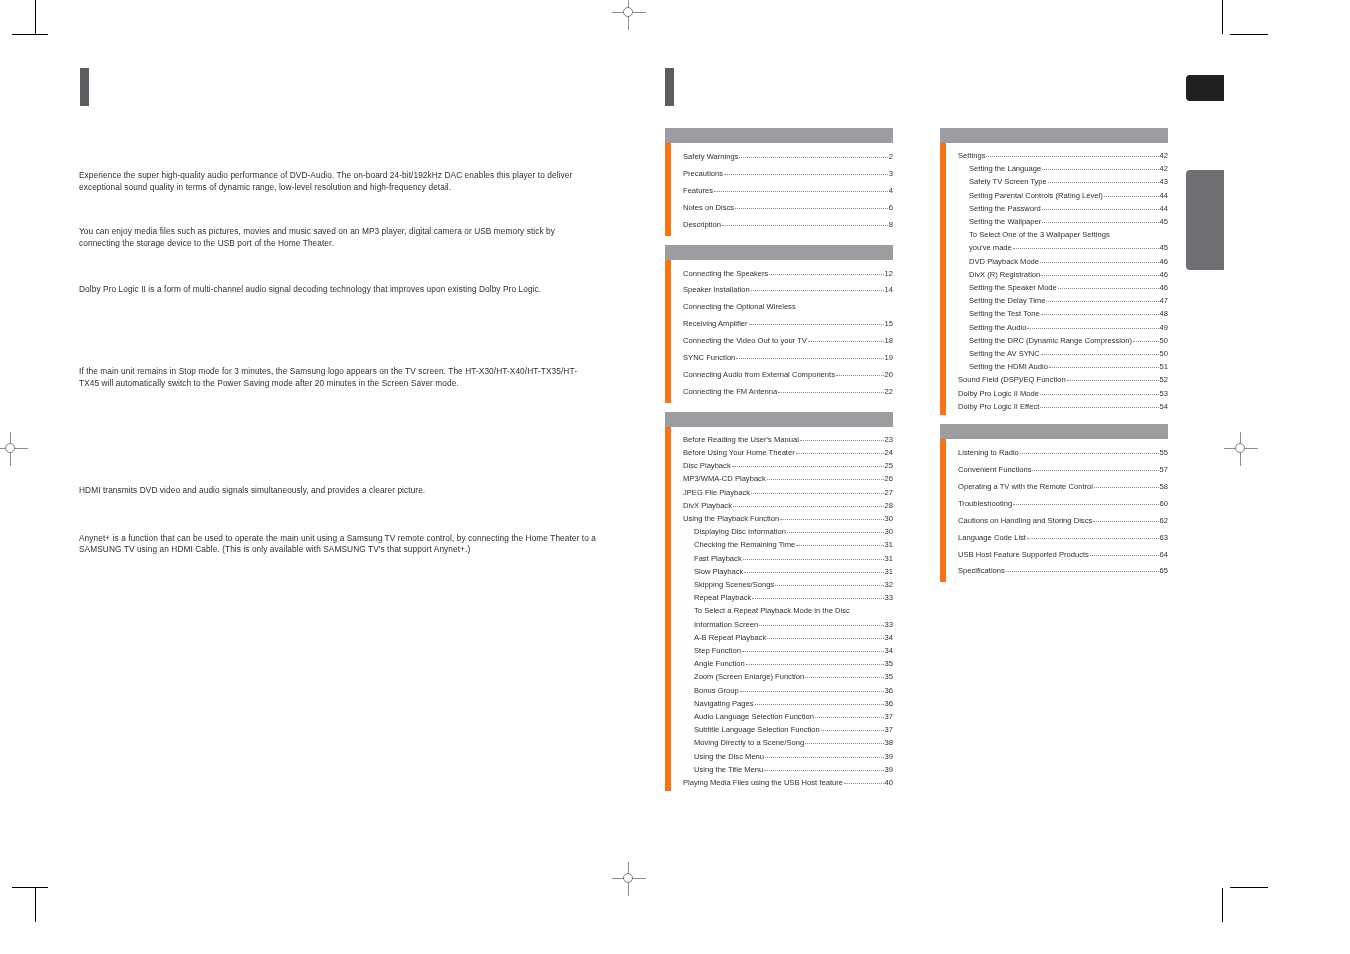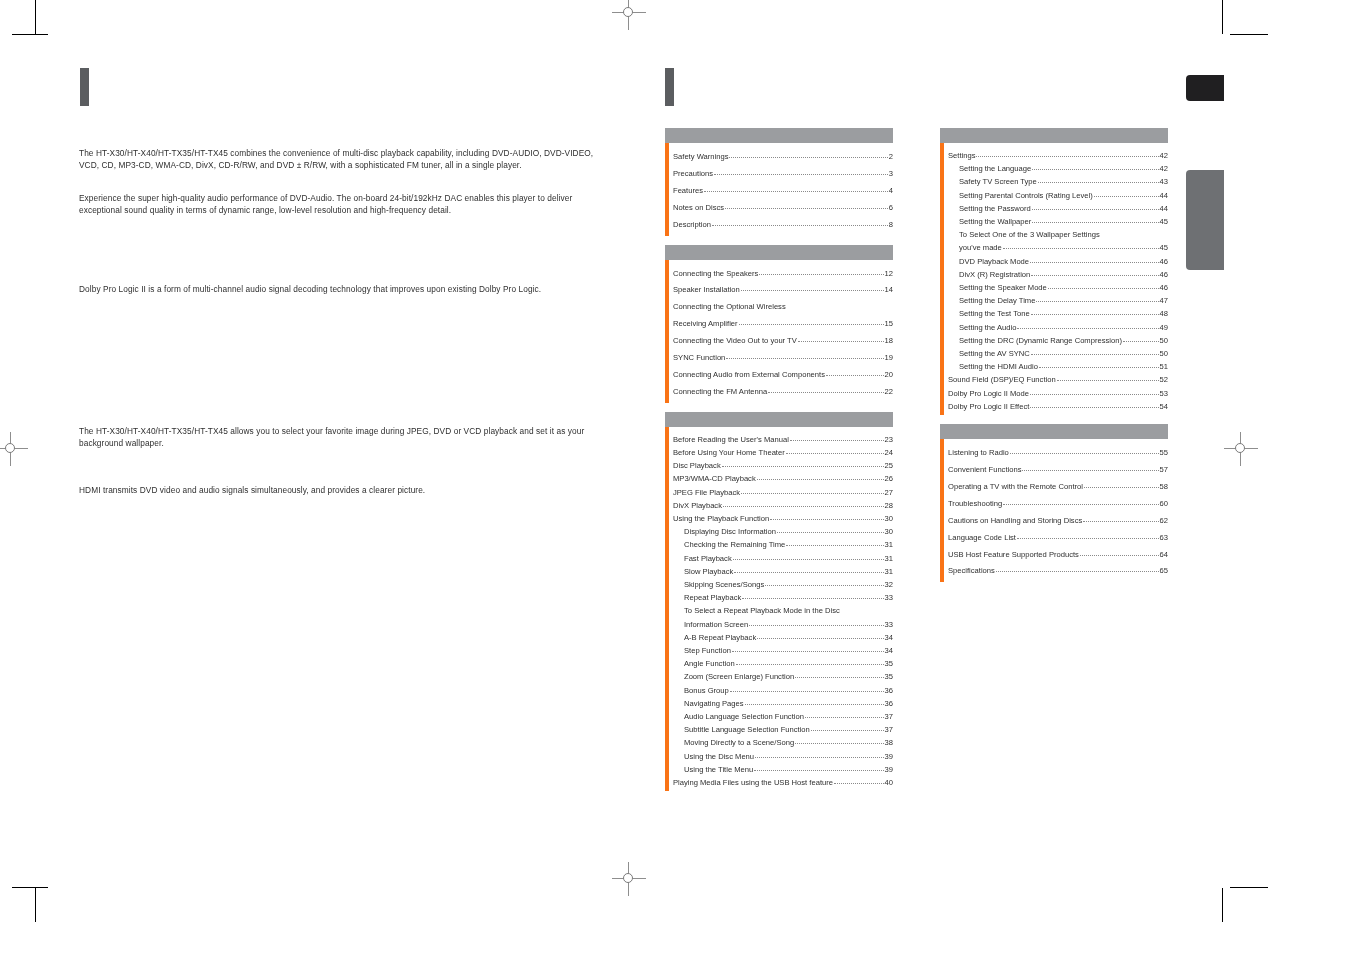--- a/index.html
+++ b/index.html
@@ -94,22 +94,22 @@
   .toc-col.right{ left: 912px; }
 
   .toc-block { margin-bottom: 9px; }
 
   .block-header {
     height: 15px;
     background: #9b9da0;
     width: 228px;
   }
   .block-body {
-    border-left: 4px solid #f97316;
-    padding-left: 4px;
+    border-left: 6px solid #f97316;
+    padding-left: 12px;
     padding-top: 6px;
     padding-bottom: 2px;
   }
   .toc-row {
     display: flex;
     align-items: baseline;
     font-size: 7.6px;
     line-height: 13.2px;
     color: #2f2f2f;
     white-space: nowrap;
@@ -164,35 +164,37 @@
     <div class="lv"></div>
     <div class="ring"></div>
 </div>
 
 <div class="chapter-rule" style="left:80px;  top:68px;"></div>
 <div class="chapter-rule" style="left:665px; top:68px;"></div>
 <div class="edge-tab-black" style="left:1186px; top:75px;  width:38px; height:26px;"></div>
 <div class="edge-tab-grey" style="left:1186px; top:170px; width:38px; height:100px;"></div>
 
 <div class="body-col">
-  <p class="para">The HT-X30/HT-X40/HT-TX35/HT-TX45 combines the convenience of multi-disc playback capability, including DVD-AUDIO, DVD-VIDEO, VCD, CD, MP3-CD, WMA-CD, DivX, CD-R/RW, and DVD ± R/RW, with a sophisticated FM tuner, all in a single player.</p>
   <div class="para-spacer"></div>
   <p class="para">Experience the super high-quality audio performance of DVD-Audio.
 The on-board 24-bit/192kHz DAC enables this player to deliver exceptional sound quality in terms of dynamic range, low-level resolution and high-frequency detail.</p>
   <div class="para-spacer" style="height:33px;"></div>
+  <p class="para">You can enjoy media files such as pictures, movies and music saved on an MP3 player, digital camera or USB memory stick by connecting the storage device to the USB port of the Home Theater.</p>
   <div class="para-spacer" style="height:35px;"></div>
   <p class="para">Dolby Pro Logic II is a form of multi-channel audio signal decoding technology that improves upon existing  Dolby Pro Logic.</p>
   <div class="para-spacer" style="height:35px;"></div>
   <div class="para-spacer" style="height:35px;"></div>
+  <p class="para">If the main unit remains in Stop mode for 3 minutes, the Samsung logo appears on the TV screen.
+The HT-X30/HT-X40/HT-TX35/HT-TX45 will automatically switch to the Power Saving mode after 20 minutes in the Screen Saver mode.</p>
   <div class="para-spacer" style="height:25px;"></div>
   <div class="para-spacer" style="height:35px;"></div>
-  <p class="para">The HT-X30/HT-X40/HT-TX35/HT-TX45 allows you to select your favorite image during JPEG, DVD or VCD playback and set it as your background wallpaper.</p>
   <div class="para-spacer" style="height:36px;"></div>
   <p class="para">HDMI transmits DVD video and audio signals simultaneously, and provides a clearer picture.</p>
   <div class="para-spacer" style="height:36px;"></div>
+  <p class="para">Anynet+ is a function that can be used to operate the main unit using a Samsung TV remote control, by connecting the Home Theater to a SAMSUNG TV using an HDMI Cable. (This is only available with SAMSUNG TV's that support Anynet+.)</p>
 </div>
 
 <div class="toc-col mid" id="toc-middle" style="top:128px;">
     <div class="toc-block">
       <div class="block-header"></div>
       <div class="block-body">
         <div class="toc-row wide">
           <span class="label">Safety Warnings</span>
           <span class="dots"></span>
           <span class="page">2</span>

